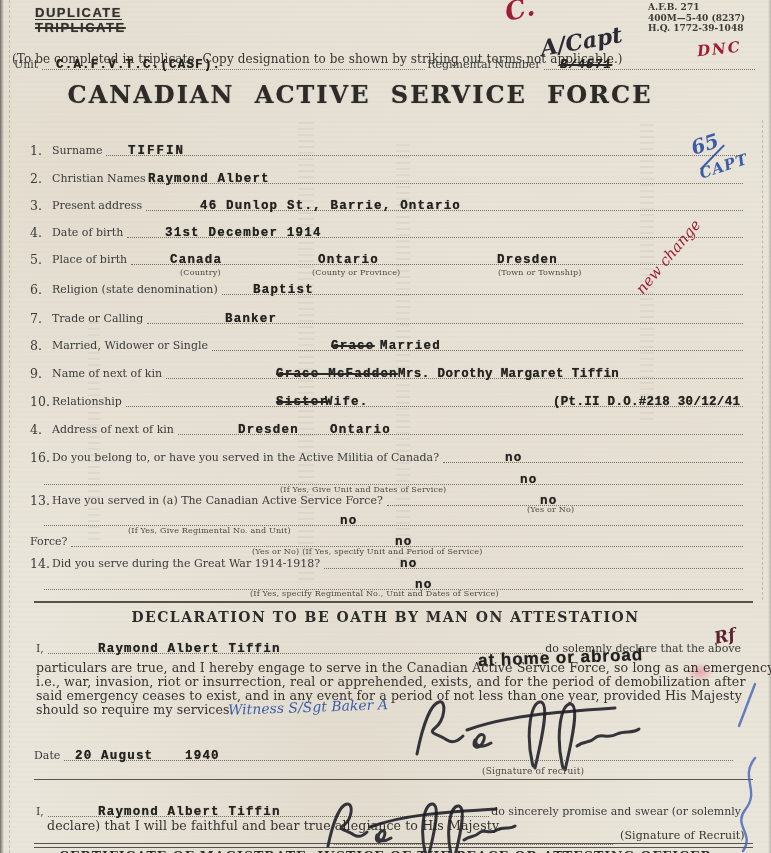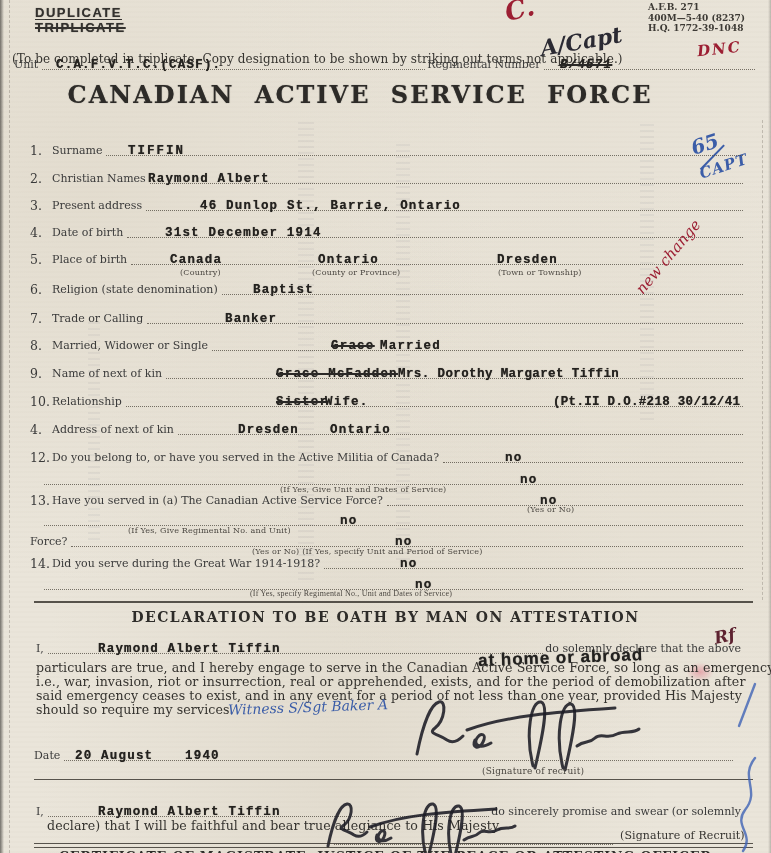--- a/index.html
+++ b/index.html
@@ -172,21 +172,21 @@
   </div>
   <div class="row" style="left:30px;top:421px;right:26px;">
     <span class="num">4.</span>
     <span class="lbl">Address of next of kin</span>
     <span class="ld"></span>
     <span class="ans" style="left:208px;">Dresden</span>
     <span class="ans" style="left:300px;">Ontario</span>
   </div>
 
   <div class="row" style="left:30px;top:449px;right:26px;">
-    <span class="num">12.</span>
+    <span class="num">16.</span>
     <span class="lbl">Do you belong to, or have you served in the Active Militia of Canada?</span>
     <span class="ld"></span>
     <span class="ans" style="left:475px;">no</span>
   </div>
   <div class="row" style="left:40px;top:471px;right:26px;">
     <span class="ld"></span>
     <span class="ans" style="left:480px;">no</span>
   </div>
   <div class="cap" style="left:280px;top:485px;">(If Yes, Give Unit and Dates of Service)</div>
 
@@ -212,21 +212,21 @@
   <div class="row" style="left:30px;top:555px;right:26px;">
     <span class="num">14.</span>
     <span class="lbl">Did you serve during the Great War 1914-1918?</span>
     <span class="ld"></span>
     <span class="ans" style="left:370px;">no</span>
   </div>
   <div class="row" style="left:40px;top:576px;right:26px;">
     <span class="ld"></span>
     <span class="ans" style="left:375px;">no</span>
   </div>
-  <div class="cap" style="left:250px;top:589px;font-family:Liberation Serif, serif;">(If Yes, specify Regimental No., Unit and Dates of Service)</div>
+  <div class="cap" style="left:250px;top:589px;">(If Yes, specify Regimental No., Unit and Dates of Service)</div>
 
   <div class="rule" style="left:34px;top:601px;right:18px;"></div>
   <div class="heading" style="top:609px;font-size:14px;letter-spacing:1.5px;">DECLARATION TO BE OATH BY MAN ON ATTESTATION</div>
 
   <div class="row" style="left:36px;top:640px;right:30px;">
     <span class="lbl">I,</span>
     <span class="ld"></span>
     <span class="lbl">do solemnly declare that the above</span>
     <span class="ans" style="left:62px;">Raymond Albert Tiffin</span>
   </div>

